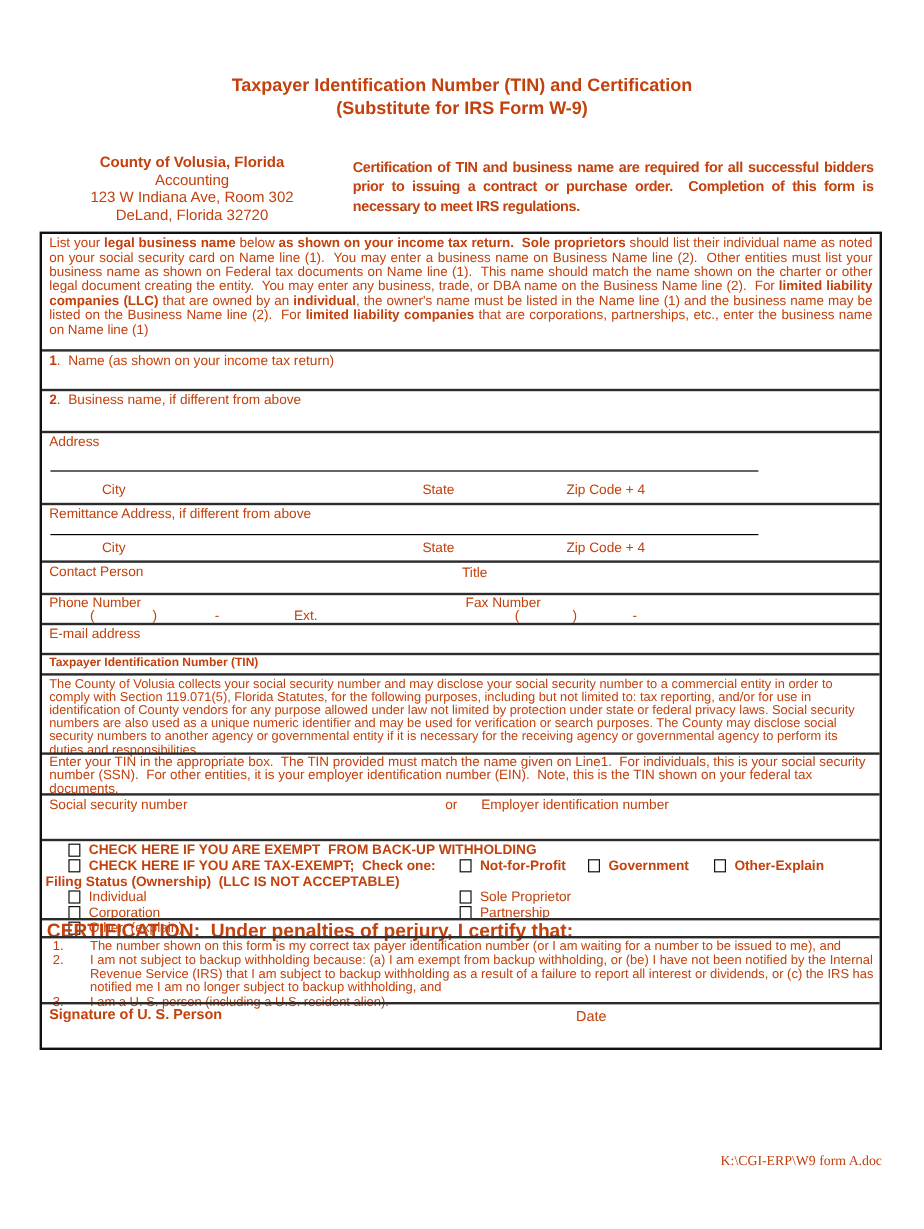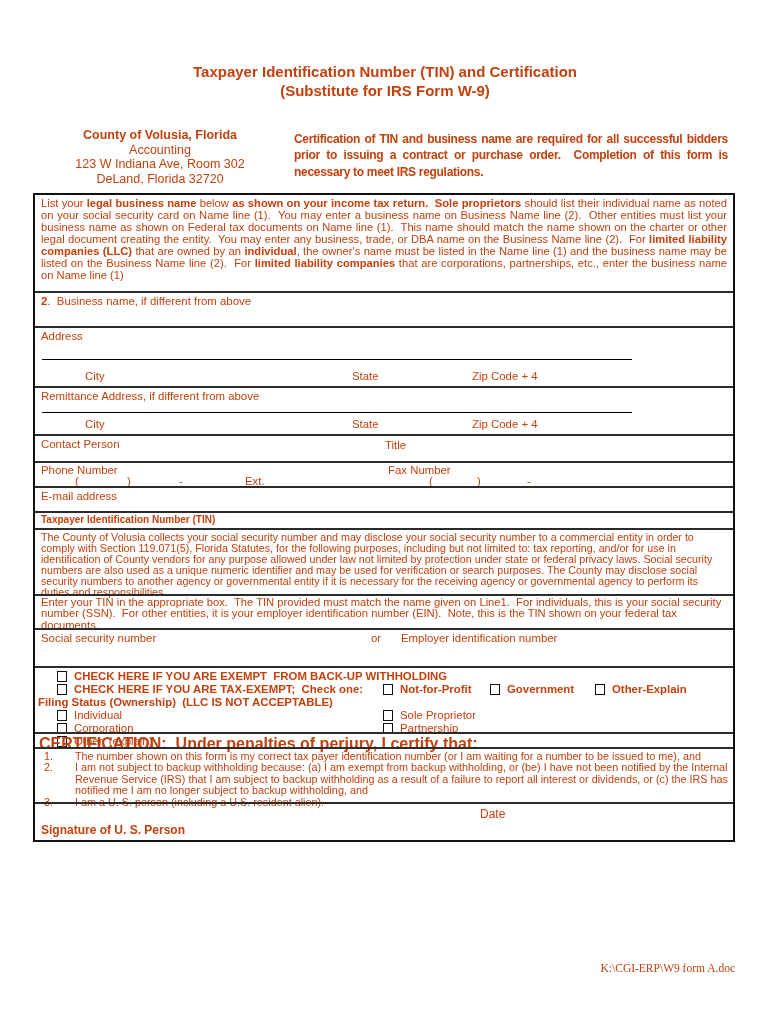--- a/index.html
+++ b/index.html
@@ -33,21 +33,21 @@
   .enter{height:34px;padding:1px 6px;font-size:11.2px;line-height:11.3px;}
   .ck-line{position:relative;height:13px;font-size:11.4px;}
   .cb{display:inline-block;width:10px;height:11px;border:1.5px solid #111;
       box-sizing:border-box;margin-right:7px;vertical-align:-2px;background:#fff;}
   .opt{position:absolute;top:0;white-space:nowrap;}
   .cert-head{height:15px;padding:1px 4px;font-size:16px;font-weight:bold;}
   .cert-list{height:55px;padding-top:2px;font-size:10.8px;line-height:11.4px;}
   .cert-item{display:flex;}
   .cert-item .num{flex:none;width:40px;padding-left:9px;box-sizing:border-box;}
   .cert-item .txt{flex:1;padding-right:0;}
-  .sig-label{font-size:12px;font-weight:bold;padding-left:6px;display:inline-block;padding-top:19px;}
+  .sig-label{font-size:12px;font-weight:bold;padding-left:6px;display:inline-block;padding-top:1px;}
   .date-label{position:absolute;left:445px;top:3px;font-size:12px;}
   .footer{position:absolute;top:962px;right:35px;font-family:"Liberation Serif","DejaVu Serif",serif;
           font-size:11.5px;}
 </style>
 </head>
 <body>
 
 <div class="page">
 
   <div class="doc-title">
@@ -61,20 +61,23 @@
     <div>123 W Indiana Ave, Room 302</div>
     <div>DeLand, Florida 32720</div>
   </div>
 
   <div class="notice pre">Certification of TIN and business name are required for all successful bidders prior to issuing a contract or purchase order.  Completion of this form is necessary to meet IRS regulations.</div>
 
   <div class="form-table">
 
     <div class="r first intro pre"><span>List your </span><span style="font-weight: bold;">legal business name</span><span> below </span><span style="font-weight: bold;">as shown on your income tax return.</span><span>  </span><span style="font-weight: bold;">Sole proprietors</span><span> should list their individual name as noted on your social security card on Name line (1).  You may enter a business name on Business Name line (2).  Other entities must list your business name as shown on Federal tax documents on Name line (1).  This name should match the name shown on the charter or other legal document creating the entity.  You may enter any business, trade, or DBA name on the Business Name line (2).  For </span><span style="font-weight: bold;">limited liability companies (LLC)</span><span> that are owned by an </span><span style="font-weight: bold;">individual</span><span>, the owner's name must be listed in the Name line (1) and the business name may be listed on the Business Name line (2).  For </span><span style="font-weight: bold;">limited liability companies</span><span> that are corporations, partnerships, etc., enter the business name on Name line (1)</span></div>
 
+    <div class="r" style="height:33px">
+      <span class="lbl in pre"><span style="font-weight: bold;">1</span><span>.  Name (as shown on your income tax return)</span></span>
+    </div>
 
     <div class="r" style="height:35px">
       <span class="lbl in pre"><span style="font-weight: bold;">2</span><span>.  Business name, if different from above</span></span>
     </div>
 
     <div class="r" style="height:60px">
       <span class="lbl in">Address</span>
       <div class="wline" style="top:31px"></div>
       <div class="csz">
         <span class="city">City</span>

